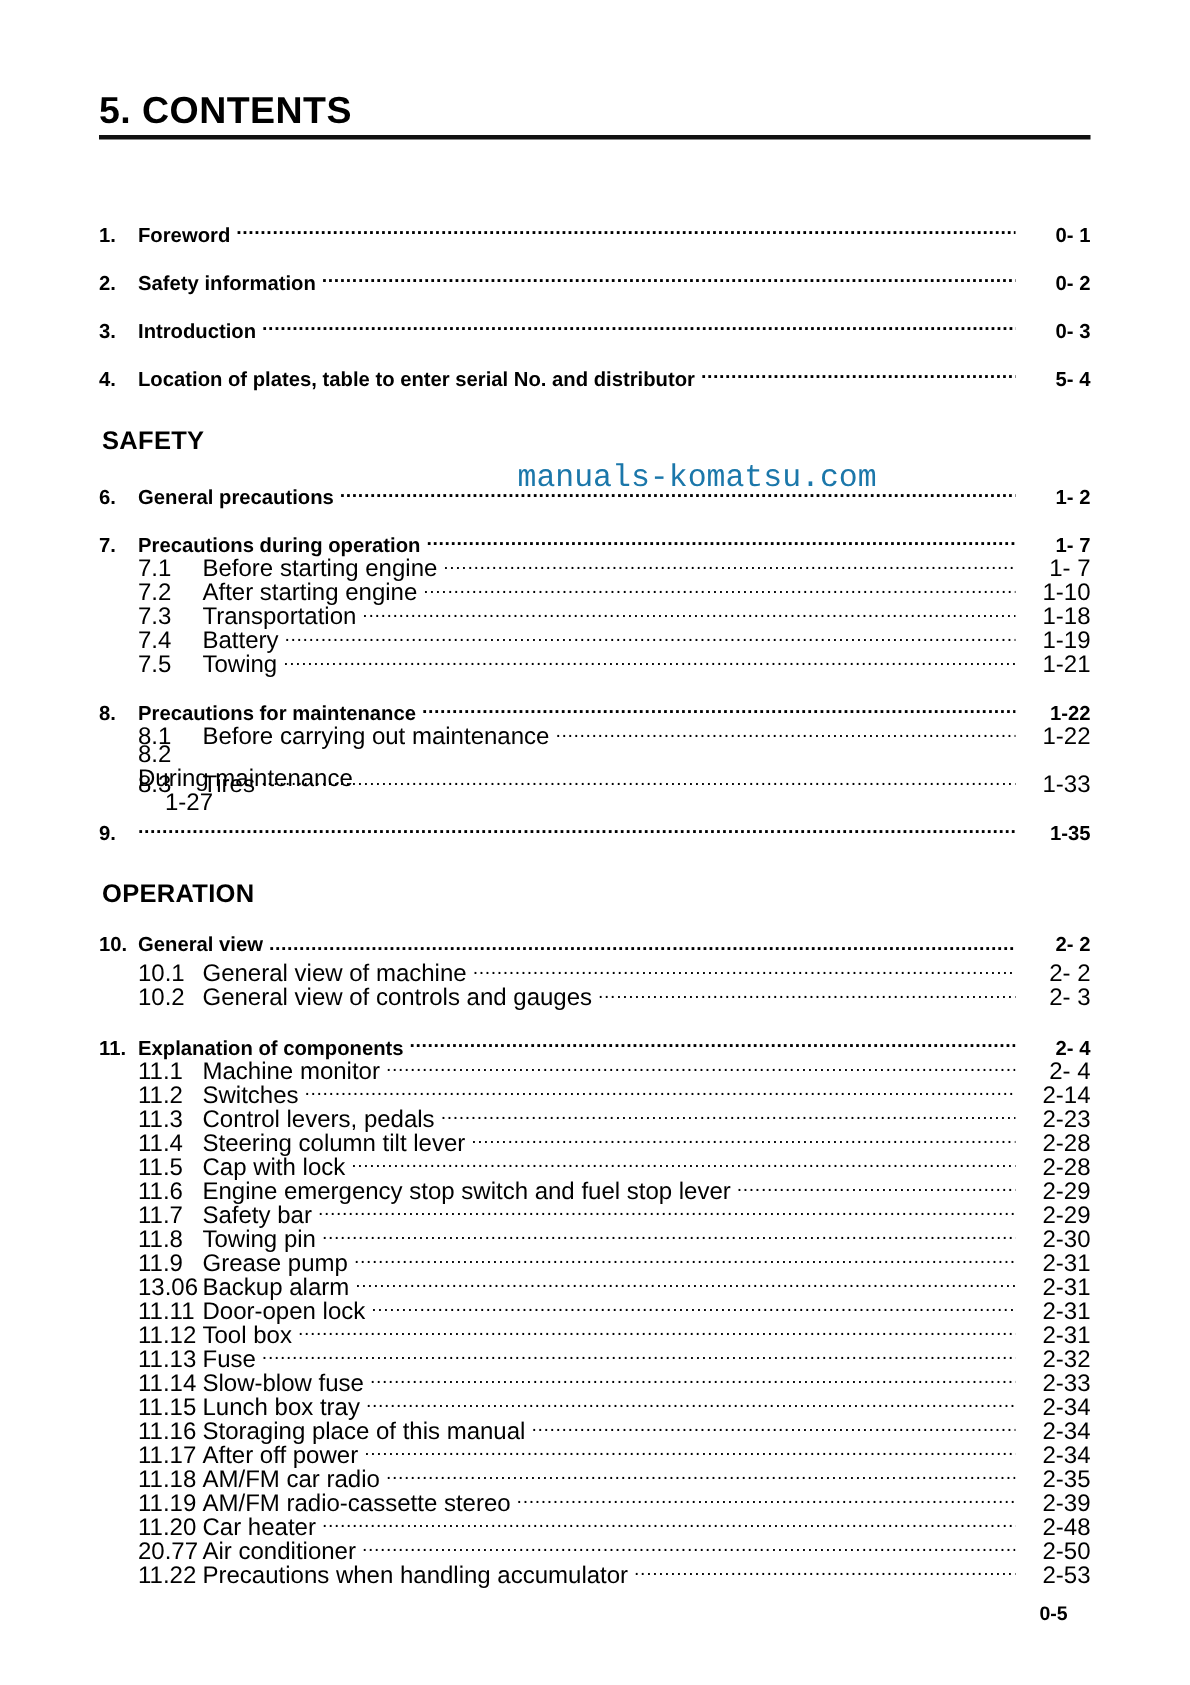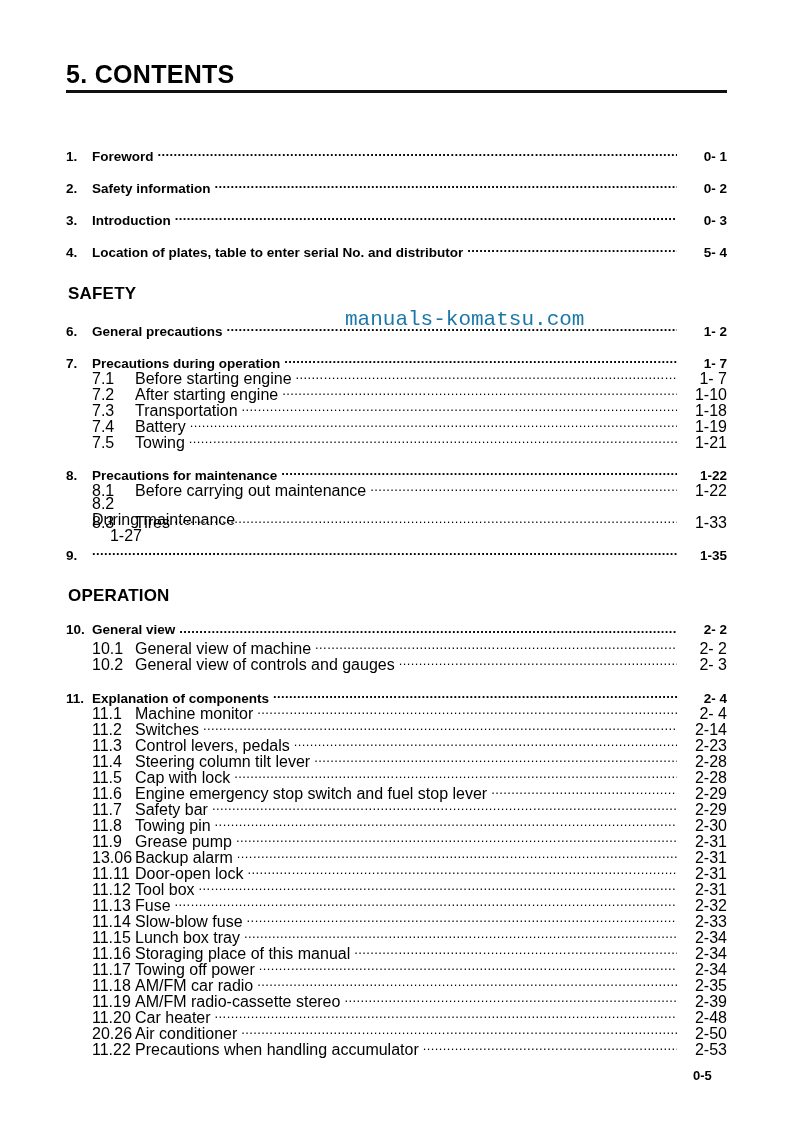--- a/index.html
+++ b/index.html
@@ -381,21 +381,21 @@
         <span class="pageno">2-34</span>
       </div>
       <div class="row lvl2" style="top: 943px;">
         <span class="num">11.16</span>
         <span class="label">Storaging place of this manual</span>
         <span class="leader"></span>
         <span class="pageno">2-34</span>
       </div>
       <div class="row lvl2" style="top: 959px; justify-content: center;">
         <span class="num">11.17</span>
-        <span class="label">Towing off power</span>
+        <span class="label">After off power</span>
         <span class="leader"></span>
         <span class="pageno">2-34</span>
       </div>
       <div class="row lvl2" style="top: 975px;">
         <span class="num">11.18</span>
         <span class="label">AM/FM car radio</span>
         <span class="leader"></span>
         <span class="pageno">2-35</span>
       </div>
       <div class="row lvl2" style="top: 991px;">
@@ -404,21 +404,21 @@
         <span class="leader"></span>
         <span class="pageno">2-39</span>
       </div>
       <div class="row lvl2" style="top: 1007px;">
         <span class="num">11.20</span>
         <span class="label">Car heater</span>
         <span class="leader"></span>
         <span class="pageno">2-48</span>
       </div>
       <div class="row lvl2" style="top: 1023px;">
-        <span class="num">20.26</span>
+        <span class="num">20.77</span>
         <span class="label">Air conditioner</span>
         <span class="leader"></span>
         <span class="pageno">2-50</span>
       </div>
       <div class="row lvl2" style="top: 1039px;">
         <span class="num">11.22</span>
         <span class="label">Precautions when handling accumulator</span>
         <span class="leader"></span>
         <span class="pageno">2-53</span>
       </div>

